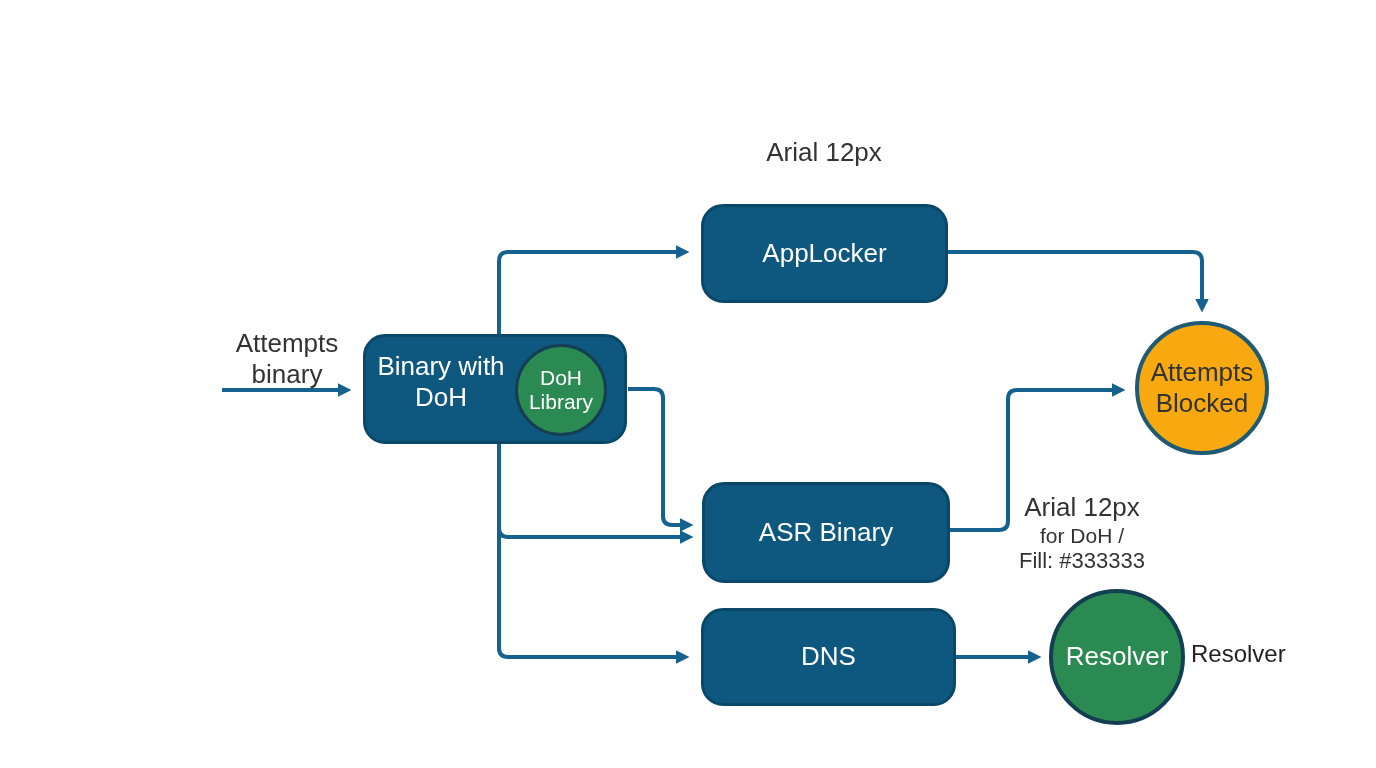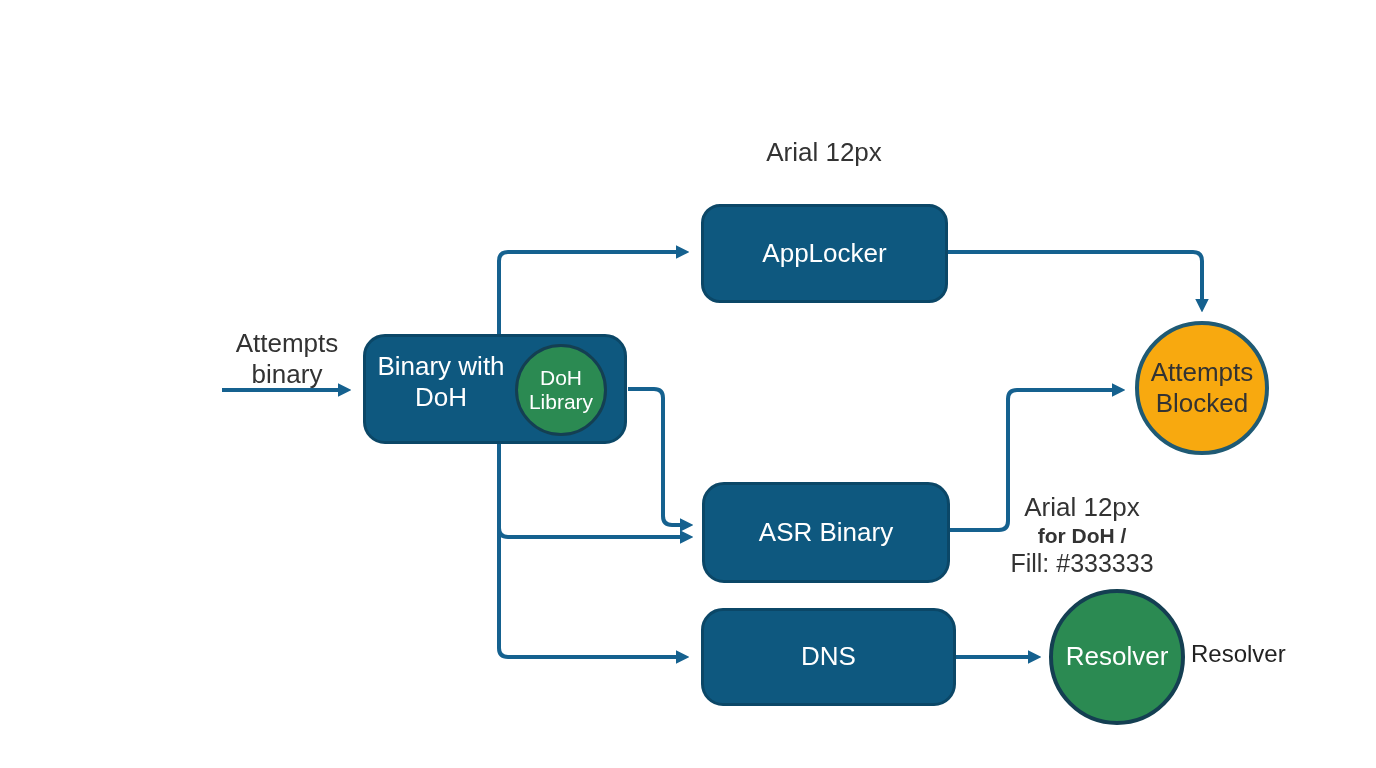--- a/index.html
+++ b/index.html
@@ -18,22 +18,22 @@
         text-align:center;}
   .rect{background:var(--box-fill);border:3px solid var(--box-border);border-radius:22px;}
   .circle{border-radius:50%;}
   .orange{background:var(--orange-fill);border:4px solid var(--orange-border);}
   .green{background:var(--green-fill);border:4px solid var(--green-border);}
   .node-label{color:var(--node-text);font-size:26px;line-height:1.2;}
   .dark-label{color:var(--ann-text);font-size:26px;line-height:1.2;}
   .small-node-label{color:var(--node-text);font-size:21px;line-height:1.15;}
   .annotation{position:absolute;color:var(--ann-text);text-align:center;line-height:1.2;}
   .ann-l1{font-size:26px;display:block;}
-  .ann-l2{font-size:21px;display:block;font-weight:bold;}
-  .ann-l3{font-size:25px;display:block;}
+  .ann-l2{font-size:21px;display:block;}
+  .ann-l3{font-size:22px;display:block;}
   .line{display:block;}
   
   .binary-text{position:absolute;left:366px;top:334px;width:150px;height:79px;
     display:flex;align-items:flex-end;justify-content:center;text-align:center;}
 </style>
 </head>
 <body>
 
 <div class="stage">
 
@@ -73,21 +73,21 @@
     <span class="small-node-label">
       <span class="line">DoH</span>
       <span class="line">Library</span>
     </span>
   </div>
 
   <div class="annotation" style="left:654px;top:137px;width:340px;">
     <span class="line ann-l1">Arial 12px</span>
   </div>
 
-  <div class="node rect" style="left:701px;top:204px;width:247px;height:99px;border-radius:19px;">
+  <div class="node rect" style="left:701px;top:204px;width:247px;height:99px;">
     <span class="node-label">AppLocker</span>
   </div>
 
   <div class="node rect" style="left:702px;top:482px;width:248px;height:101px;">
     <span class="node-label">ASR Binary</span>
   </div>
 
   <div class="annotation" style="left:951px;top:492px;width:262px;">
     <span class="line ann-l1">Arial 12px</span>
     <span class="line ann-l2">for DoH /</span>

